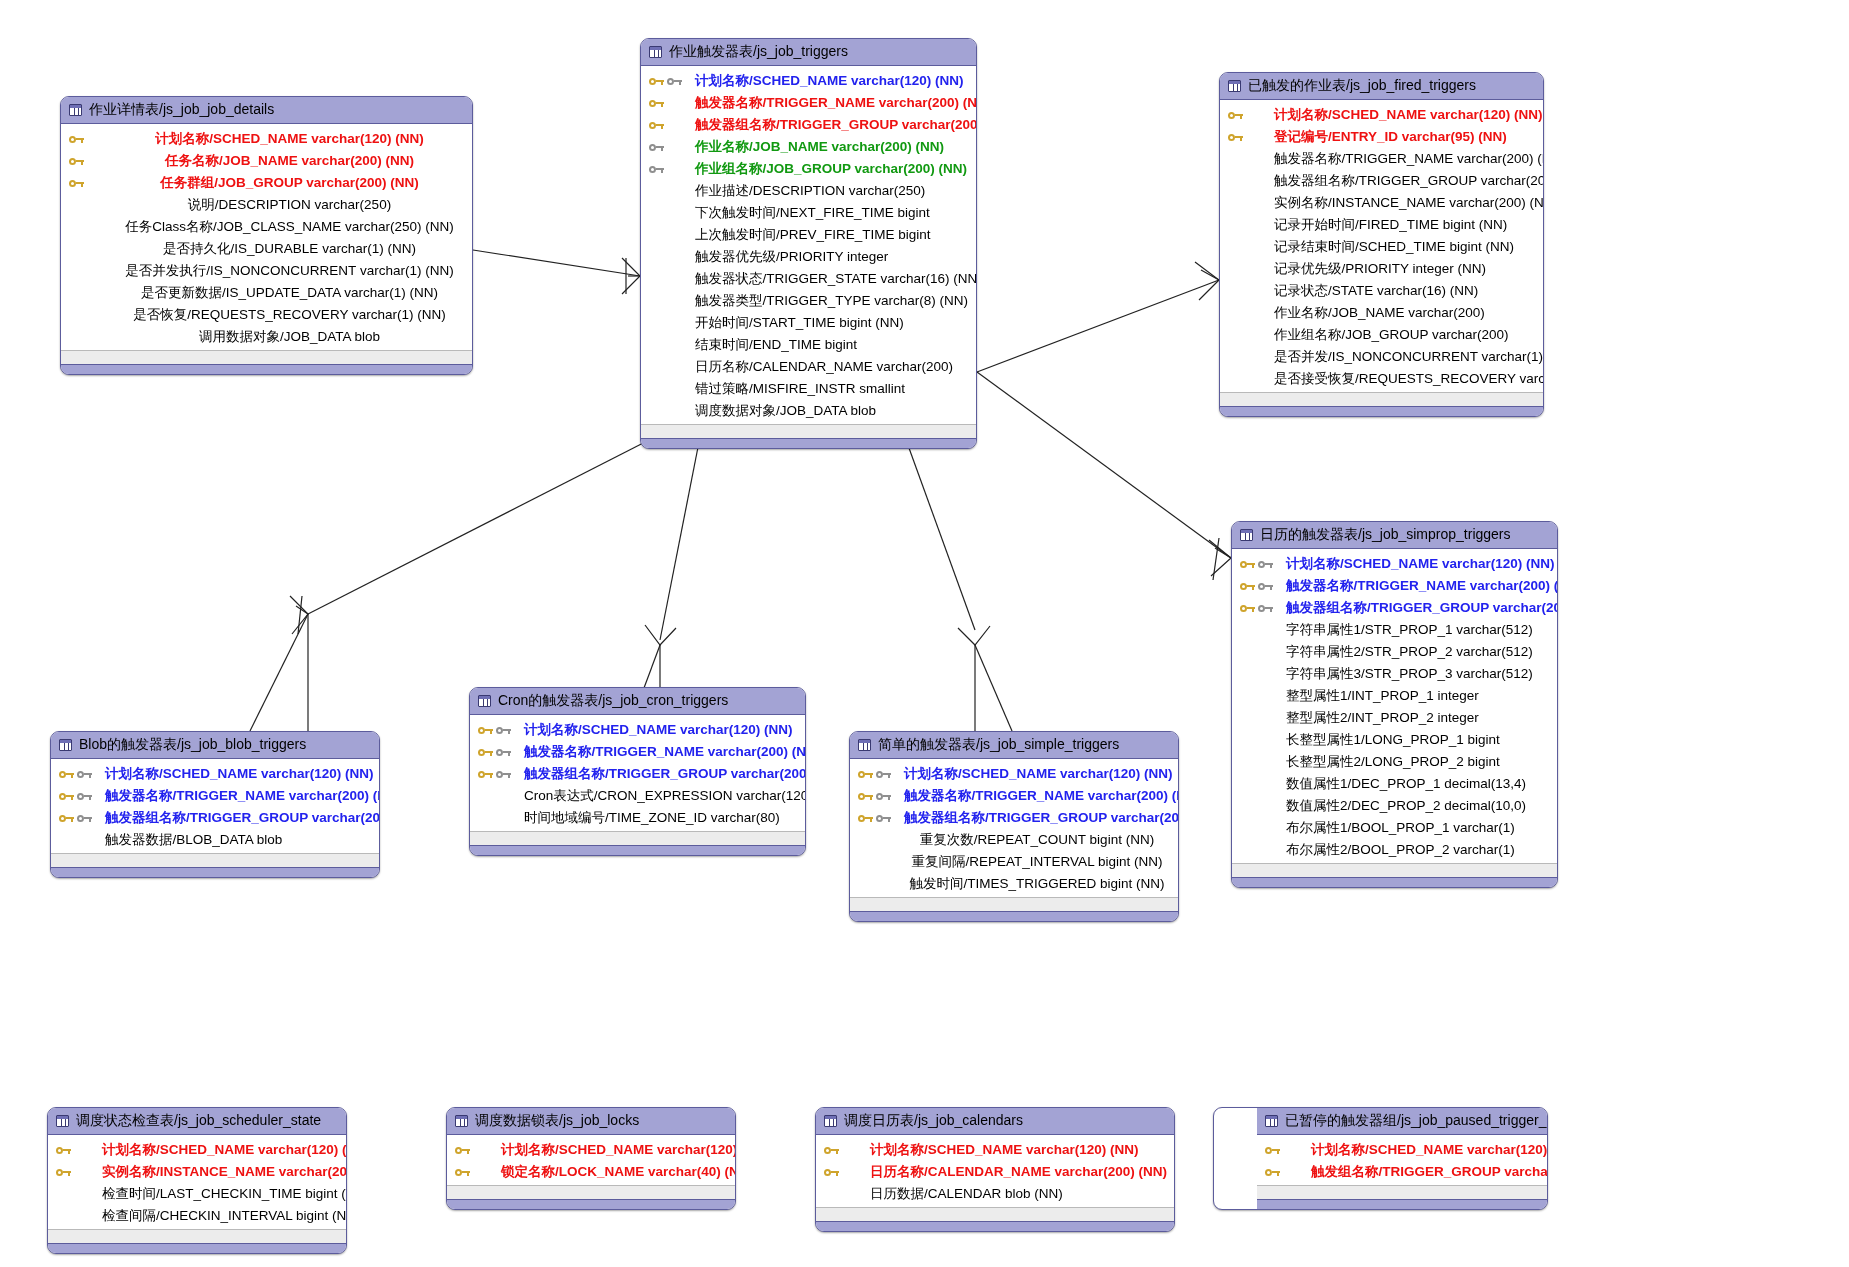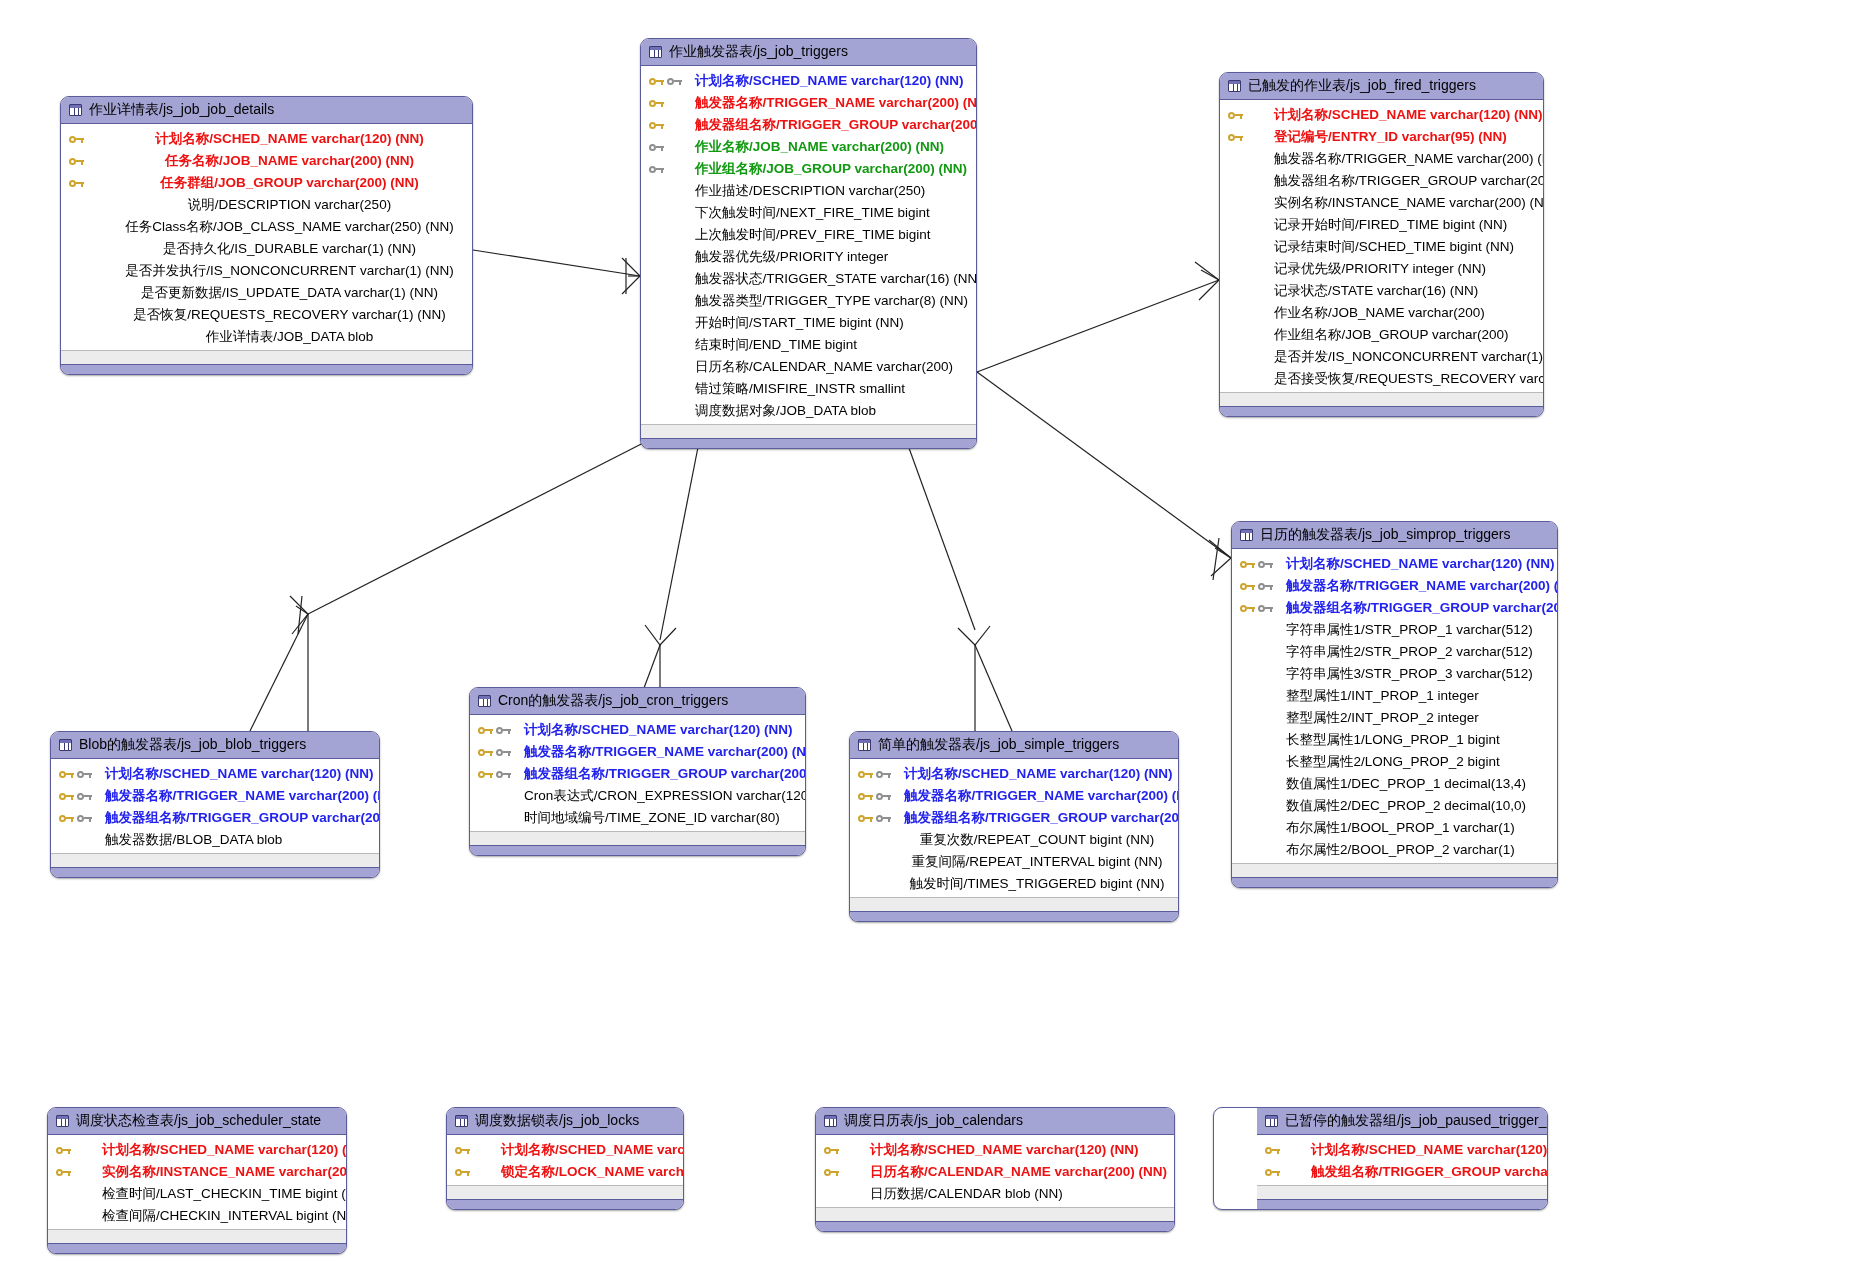--- a/index.html
+++ b/index.html
@@ -197,21 +197,21 @@
         <div class="row">
           <span class="keys">
             <span class="key empty"></span>
           </span>
           <span class="lbl c-black">是否恢复/REQUESTS_RECOVERY varchar(1) (NN)</span>
         </div>
         <div class="row">
           <span class="keys">
             <span class="key empty"></span>
           </span>
-          <span class="lbl c-black">作业详情表/JOB_DATA blob</span>
+          <span class="lbl c-black">调用数据对象/JOB_DATA blob</span>
         </div>
       </div>
       <div class="tbl-ft"></div>
       <div class="tbl-ft2"></div>
     </div>
     <div class="tbl" style="left: 640px; top: 38px; width: 337px;">
       <div class="tbl-hd">
         <span class="tbl-ico"></span>
         <span>作业触发器表/js_job_triggers</span>
       </div>
@@ -760,21 +760,21 @@
         <div class="row">
           <span class="keys">
             <span class="key empty"></span>
           </span>
           <span class="lbl c-black">检查间隔/CHECKIN_INTERVAL bigint (NN)</span>
         </div>
       </div>
       <div class="tbl-ft"></div>
       <div class="tbl-ft2"></div>
     </div>
-    <div class="tbl" style="left: 446px; top: 1107px; width: 238px;">
+    <div class="tbl" style="left: 446px; top: 1107px; width: 290px;">
       <div class="tbl-hd">
         <span class="tbl-ico"></span>
         <span>调度数据锁表/js_job_locks</span>
       </div>
       <div class="tbl-body">
         <div class="row">
           <span class="keys">
             <span class="key gold">
               <i></i>
               <b></b>

